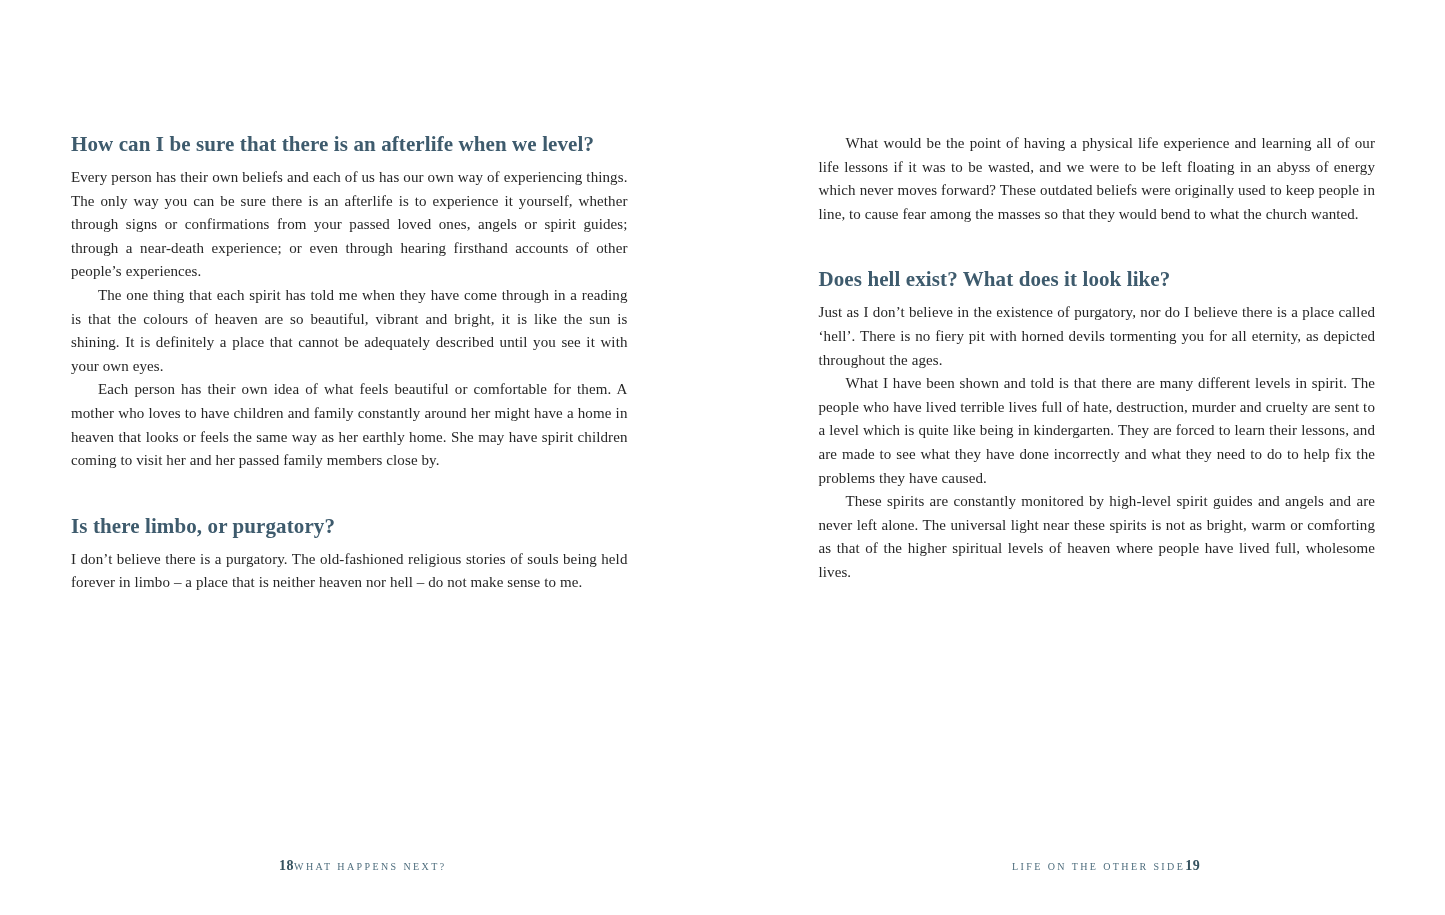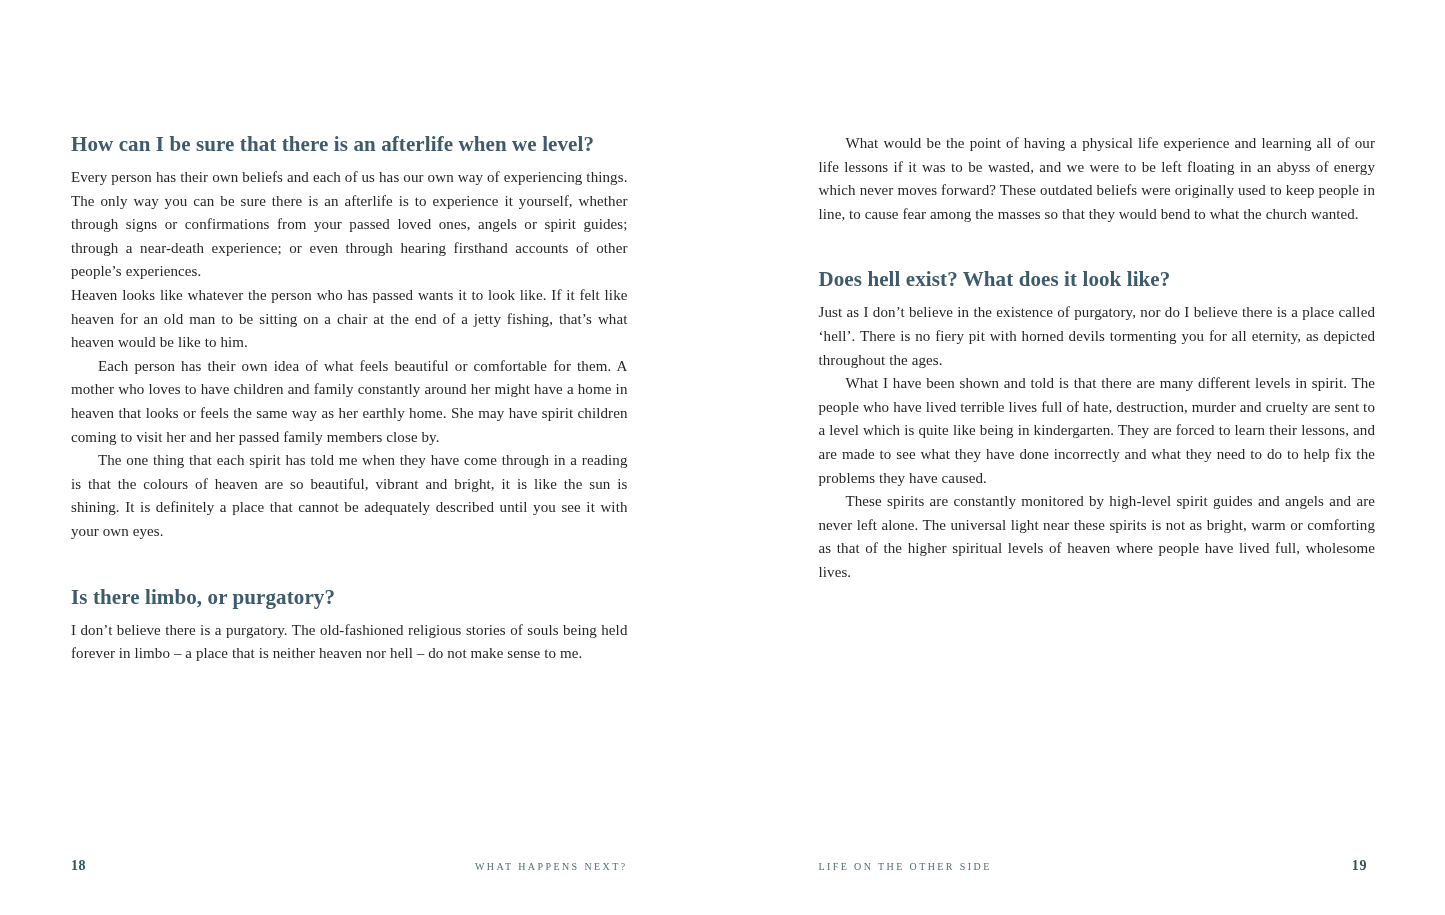--- a/index.html
+++ b/index.html
@@ -42,22 +42,23 @@
     color: #262626;
     text-align: justify;
     letter-spacing: 0.1px;
   }
   p.body-para.indent { text-indent: 27px; }
 
   .pagefoot {
     position: absolute;
     bottom: 41px;
     display: flex;
-    justify-content: space-between;
+    justify-content: center;
     align-items: baseline;
+    margin-left: 27px;
   }
   .page-left .pagefoot { left: 71px; right: 95px; }
   .page-right .pagefoot { left: 96px; right: 78px; }
 
   .running-title {
     font-size: 10px;
     letter-spacing: 2.4px;
     color: #4e6d7d;
     text-transform: uppercase;
   }
@@ -72,23 +73,22 @@
 <body>
 
 <div class="spread">
 
   <section class="page page-left">
     <div class="content">
 
       <h2 class="section-heading first">How can I be sure that there is an afterlife when we level?</h2>
       <p class="body-para">Every person has their own beliefs and each of us has our own way of experiencing things. The only way you can be sure there is an afterlife is to experience it yourself, whether through signs or confirmations from your passed loved ones, angels or spirit guides; through a near-death experience; or even through hearing firsthand accounts of other people’s experiences.</p>
 
-      <p class="body-para">Heaven looks like whatever the person who has passed wants it to look like. If it felt like heaven for an old man to be sitting on a chair at the end of a jetty fishing, that’s what heaven would be like to him.</p>
+      <p class="body-para indent">The one thing that each spirit has told me when they have come through in a reading is that the colours of heaven are so beautiful, vibrant and bright, it is like the sun is shining. It is definitely a place that cannot be adequately described until you see it with your own eyes.</p>
       <p class="body-para indent">Each person has their own idea of what feels beautiful or comfortable for them. A mother who loves to have children and family constantly around her might have a home in heaven that looks or feels the same way as her earthly home. She may have spirit children coming to visit her and her passed family members close by.</p>
-      <p class="body-para indent">The one thing that each spirit has told me when they have come through in a reading is that the colours of heaven are so beautiful, vibrant and bright, it is like the sun is shining. It is definitely a place that cannot be adequately described until you see it with your own eyes.</p>
 
       <h2 class="section-heading">Is there limbo, or purgatory?</h2>
       <p class="body-para">I don’t believe there is a purgatory. The old-fashioned religious stories of souls being held forever in limbo – a place that is neither heaven nor hell – do not make sense to me.</p>
 
     </div>
     <footer class="pagefoot">
       <span class="page-number">18</span>
       <span class="running-title">WHAT HAPPENS NEXT?</span>
     </footer>
   </section>

